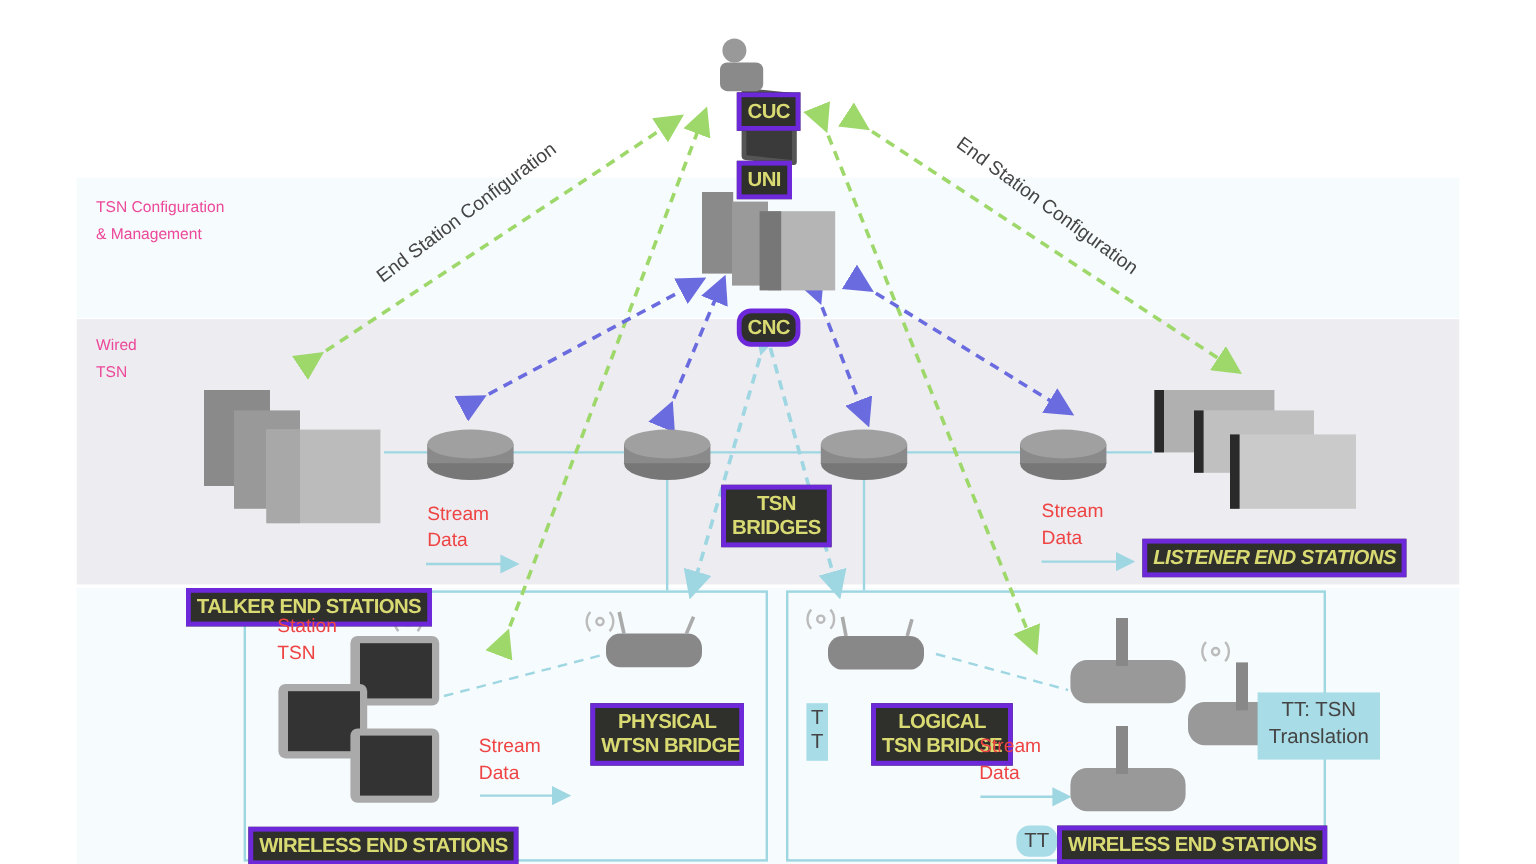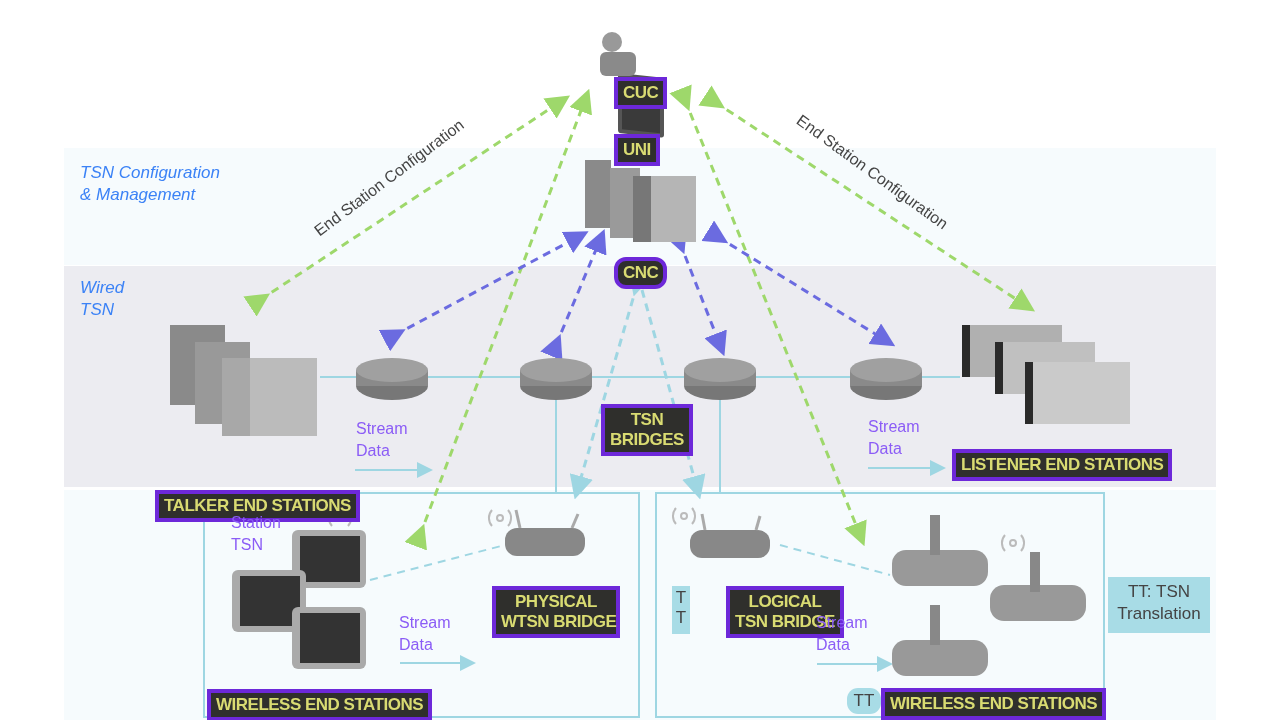--- a/index.html
+++ b/index.html
@@ -2,26 +2,26 @@
 <html><head>
 <meta charset="utf-8">
 <style>
   html, body { margin:0; padding:0; }
   body { width:1280px; height:720px; background:#ffffff; position:relative; overflow:hidden;
          font-family:"Liberation Sans", sans-serif; }
   .band { position:absolute; left:64px; width:1152px; }
   #band-config { top:148px; height:117px; background:#f6fbfd; }
   #band-wired  { top:266px; height:221px; background:#ececf1; }
   #band-wireless { top:490px; height:230px; background:#f6fbfd; }
-  .band-label { position:absolute; font-size:17px; color:#3b82f6; line-height:22px;font-style:italic; }
+  .band-label { position:absolute; font-size:13px; color:#ec4899; line-height:22px; }
   .tag { position:absolute; background:#2f2f2c; color:#d9db72; font-weight:bold;
          font-family:"Liberation Sans Narrow","Liberation Sans", sans-serif; font-size:17px;
          text-align:center; line-height:20px; padding:2px 5px; letter-spacing:-0.5px; border:4px solid #6d28d9; }
   .tt { position:absolute; background:#a8dce6; color:#444; font-size:17px; line-height:20px; text-align:center; }
-  .txt { position:absolute; font-size:16px; color:#8b5cf6; line-height:22px; }
+  .txt { position:absolute; font-size:16px; color:#ef4444; line-height:22px; }
   .rot { position:absolute; font-size:16px; color:#444; white-space:nowrap; transform-origin:left bottom; }
   svg#lines { position:absolute; left:0; top:0; }
   .box { position:absolute; border:2px solid #9ed6e2; }
 </style>
 </head>
 <body>
 
 <div class="band" id="band-config"></div>
 <div class="band" id="band-wired"></div>
 <div class="band" id="band-wireless"></div>
@@ -167,21 +167,21 @@
 
 <div class="rot" style="left:322px;top:222px;transform:rotate(-37deg);">End Station Configuration</div>
 <div class="rot" style="left:793px;top:108px;transform:rotate(36deg);">End Station Configuration</div>
 
 <div class="tag" style="left:614px;top:77px;">CUC</div>
 <div class="tag" style="left:614px;top:134px;">UNI</div>
 <div class="tag" style="left:614px;top:257px;border-radius:12px;">CNC</div>
 <div class="tag" style="left:601px;top:404px;white-space:pre;">TSN
 BRIDGES</div>
 <div class="tag" style="left:155px;top:450px;margin-top:40px;">TALKER END STATIONS</div>
-<div class="tag" style="left:952px;top:449px;">LISTENER END STATIONS</div>
+<div class="tag" style="left:952px;top:449px;font-style:italic;">LISTENER END STATIONS</div>
 <div class="tag" style="left:492px;top:586px;white-space:pre;width:110px;">PHYSICAL
 WTSN BRIDGE</div>
 <div class="tt" style="left:672px;top:586px;width:18px;height:46px;white-space:pre;padding-top:2px;">T
 T</div>
 <div class="tag" style="left:690px;top:586px;white-space:pre;width:100px;margin-left:36px;">LOGICAL
 TSN BRIDGE</div>
 <div class="tag" style="left:207px;top:689px;">WIRELESS END STATIONS</div>
 <div class="tt" style="left:847px;top:688px;width:34px;height:26px;line-height:26px;border-radius:11px;">TT</div>
 <div class="tag" style="left:881px;top:688px;">WIRELESS END STATIONS</div>
 
@@ -189,14 +189,14 @@
 Data</div>
 <div class="txt" style="left:868px;top:416px;white-space:pre;">Stream
 Data</div>
 <div class="txt" style="left:399px;top:612px;white-space:pre;">Stream
 Data</div>
 <div class="txt" style="left:816px;top:612px;white-space:pre;">Stream
 Data</div>
 <div class="txt" style="left:231px;top:512px;white-space:pre;">Station
 TSN</div>
 
-<div class="tt" style="left:1108px;top:577px;width:102px;height:52px;white-space:pre;font-size:17px;line-height:22px;padding-top:4px;">TT: TSN
+<div class="tt" style="left:1048px;top:577px;width:102px;height:52px;white-space:pre;font-size:17px;line-height:22px;padding-top:4px;">TT: TSN
 Translation</div>
 
 </body></html>

